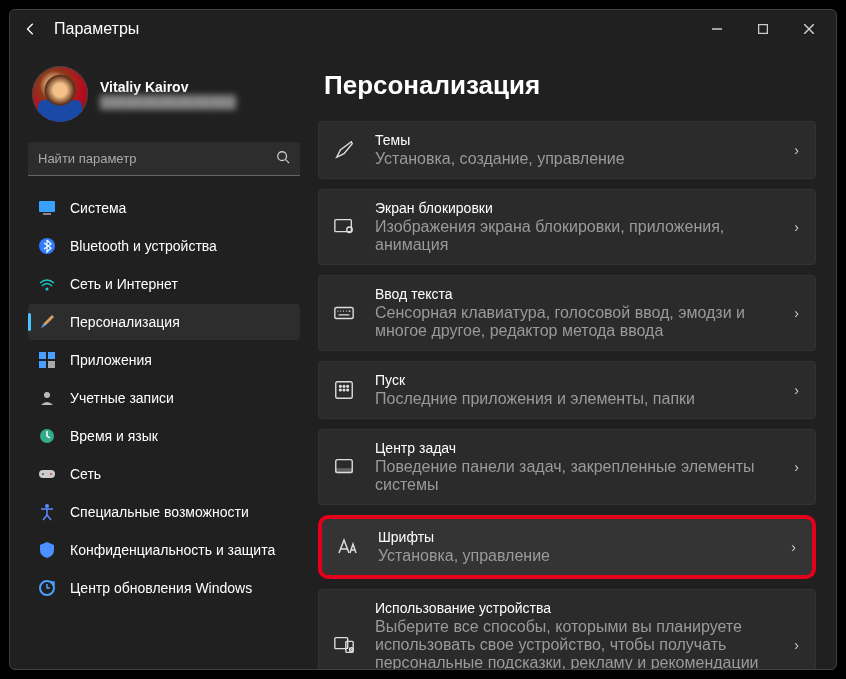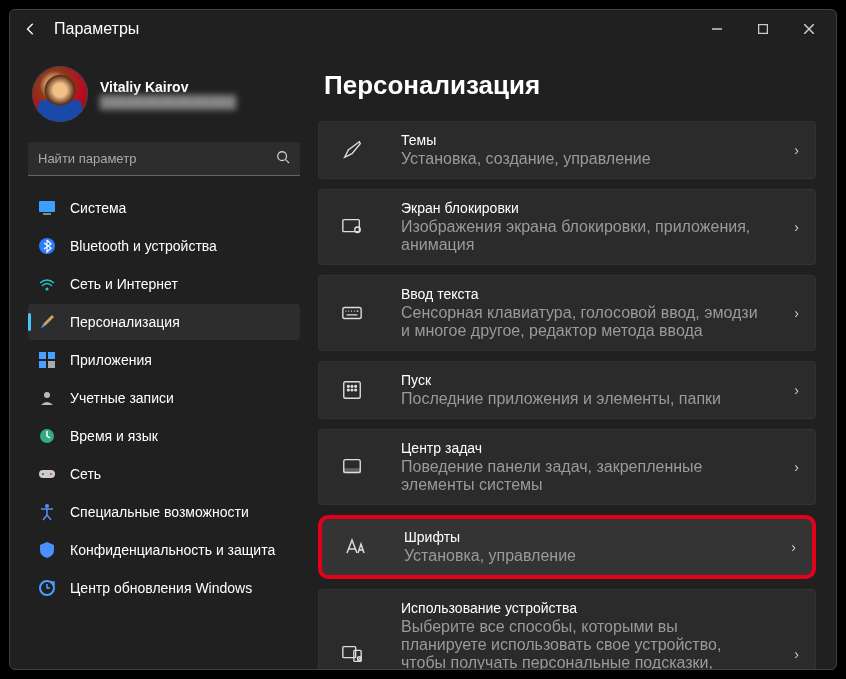--- a/index.html
+++ b/index.html
@@ -25,21 +25,21 @@
   .search input::placeholder{color:#aaa;}
   .search .sicon { color:#ccc; font-size:14px;}
   .nav { display:flex; flex-direction:column; gap:2px;text-align:center; }
   .nav-item { height:36px; border-radius:4px; display:flex; align-items:center; gap:14px; padding:0 10px; color:#fff; font-size:14px; cursor:pointer; position:relative;}
   .nav-item.active { background:#2d2d2d; }
   .nav-item.active::before { content:""; position:absolute; left:0; top:9px; bottom:9px; width:3px; background:#4cc2ff; border-radius:2px;}
   .nav-icon { width:18px; height:18px; display:flex; align-items:center; justify-content:center;}
   .main { flex:1; padding: 16px 20px 16px 8px; overflow-y:auto; color:#fff; }
   .page-title { font-size:26px; font-weight:600; margin: 6px 0 20px 6px;}
   .cards { display:flex; flex-direction:column; gap:10px; }
-  .card { background:#2b2b2b; border:1px solid #333; border-radius:4px; min-height:58px; display:flex; align-items:center; padding:10px 16px 10px 20px; gap:36px; cursor:pointer;}
+  .card { background:#2b2b2b; border:1px solid #333; border-radius:4px; min-height:58px; display:flex; align-items:center; padding:10px 16px 10px 12px; gap:18px; cursor:pointer;}
   .card .cicon { width:26px; height:26px; display:flex; align-items:center; justify-content:center; color:#ddd;}
   .card .ctext { flex:1; }
   .card .ctitle { font-size:14px; color:#fff; }
   .card .csub { font-size:16px; color:#9a9a9a; margin-top:2px; }
   .card .chevron { color:#ccc; font-size:14px;}
   .card.hl { border:4px solid #e3001b; border-radius:10px; background:#343434;}
   .card.tall { align-items:center; }
   svg { stroke: currentColor; fill: none; stroke-width:1.5; }
 </style>
 </head>

